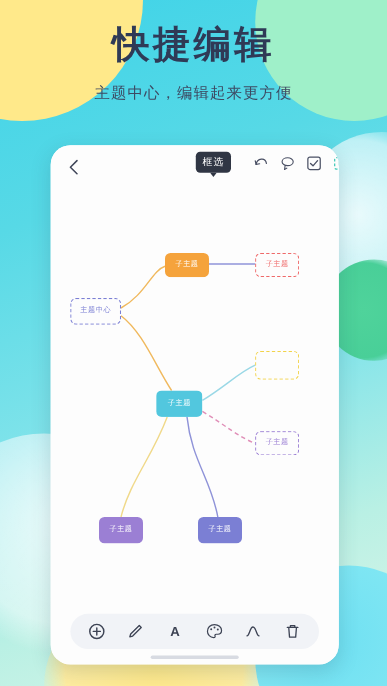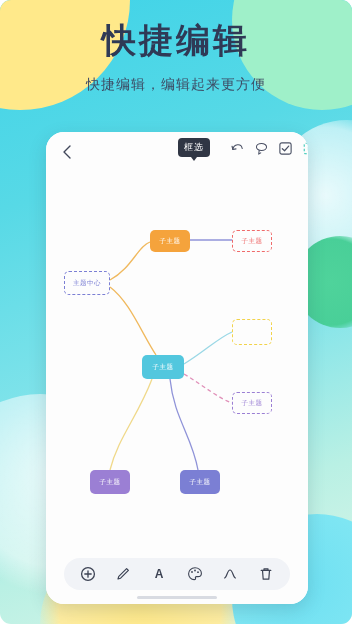--- a/index.html
+++ b/index.html
@@ -10,21 +10,20 @@
     overflow: hidden;
     font-family: "Liberation Sans", sans-serif;
   }
 
   #app {
     position: relative;
     width: 352px;
     height: 624px;
     overflow: hidden;
     background: linear-gradient(160deg, #3fd3e8 0%, #57d9e6 28%, #7fe3ea 55%, #b9f0e4 78%, #ddf6e8 100%);
-    border-radius: 11px;
   }
 
   
   .blob {
     position: absolute;
     border-radius: 50%;
     filter: blur(0.3px);
   }
   .blob-yellow-tl {
     left: -90px; top: -110px;
@@ -217,21 +216,21 @@
 
   <div class="blob blob-yellow-tl"></div>
   <div class="blob blob-green-tr"></div>
   <div class="blob blob-white-r"></div>
   <div class="blob blob-green-r"></div>
   <div class="blob blob-white-bl"></div>
   <div class="blob blob-yellow-b"></div>
   <div class="blob blob-cyan-br"></div>
 
   <div class="headline">快捷编辑</div>
-  <div class="subhead">快捷编辑，编辑起来更方便</div>
+  <div class="subhead">主题中心，编辑起来更方便</div>
 
   <div class="phone">
     <div class="phone-inner">
 
       <div class="topbar">
         <div class="back-icon">
           <svg width="14" height="16" viewBox="0 0 14 16">
               <path d="M10 2 L4 8 L10 14" fill="none" stroke="#41475a" stroke-width="1.4" stroke-linecap="round" stroke-linejoin="round"></path>
             </svg>
         </div>

